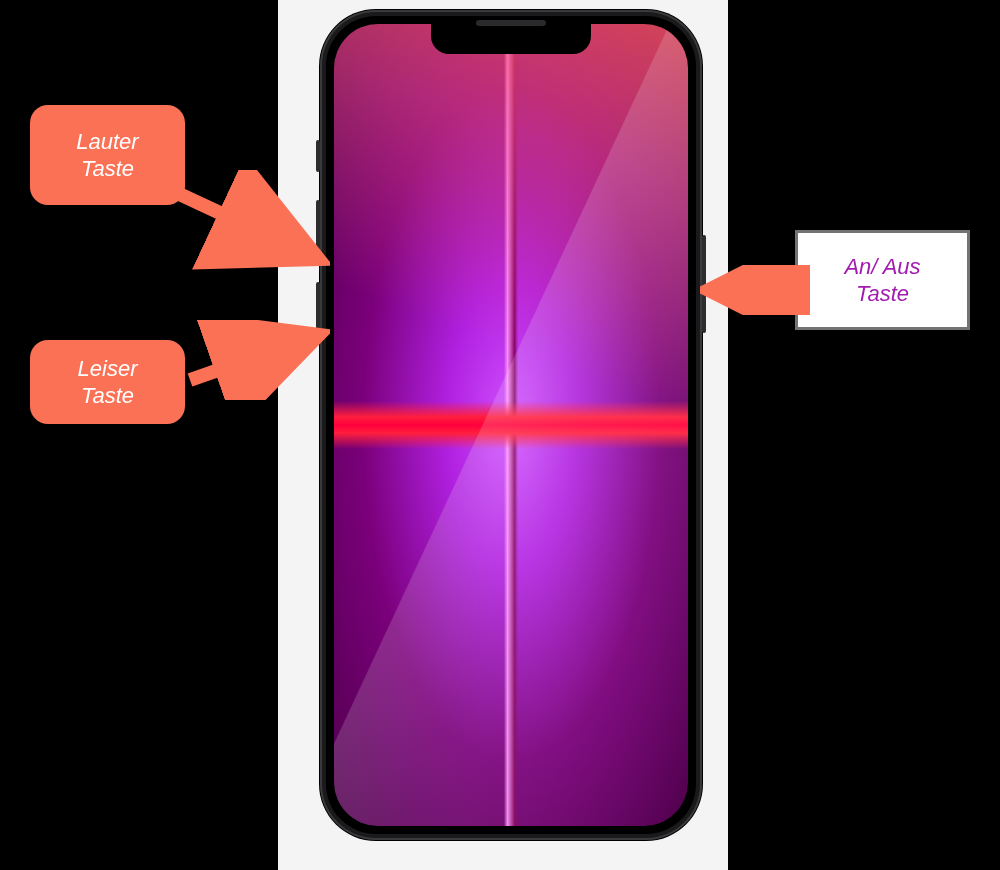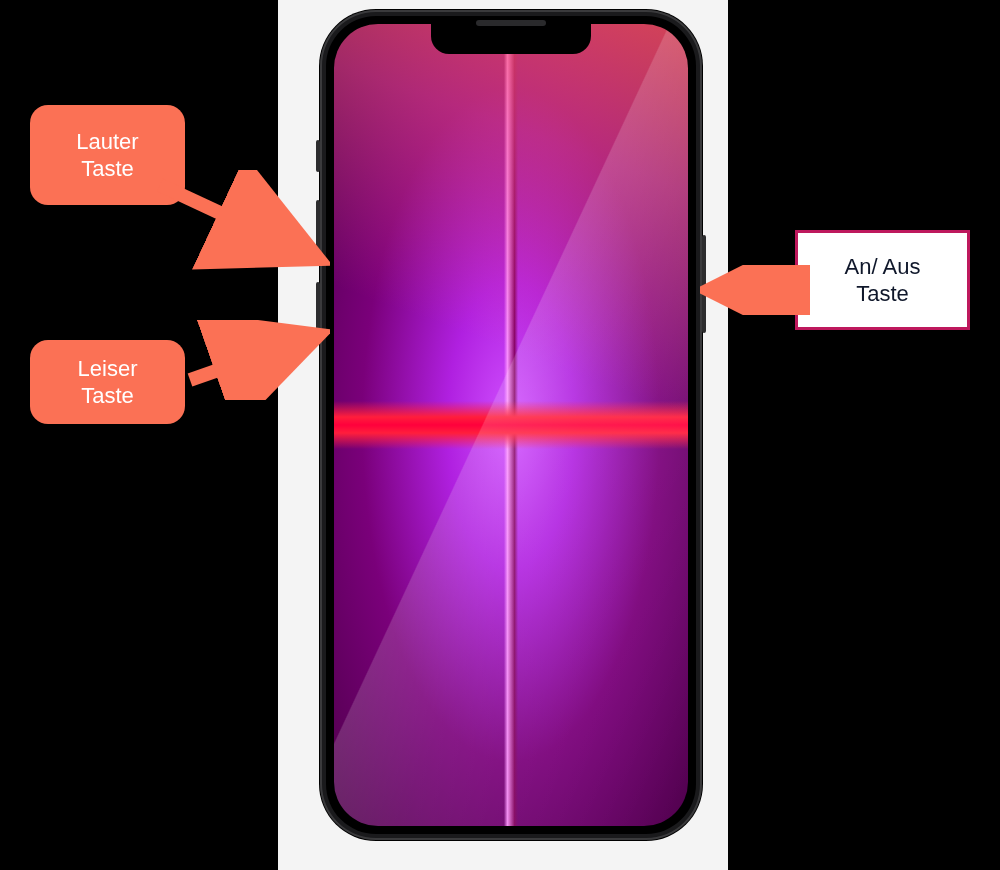--- a/index.html
+++ b/index.html
@@ -8,20 +8,21 @@
     width: 1000px;
     height: 870px;
     background: #000;
     font-family: Arial, Helvetica, sans-serif;
     overflow: hidden;
   }
   .stage {
     position: relative;
     width: 1000px;
     height: 870px;
+    font-style: italic;
   }
   .panel {
     position: absolute;
     left: 278px;
     top: 0;
     width: 450px;
     height: 870px;
     background: #f4f4f4;
   }
 
@@ -135,22 +136,22 @@
     padding: 10px 14px;
     white-space: pre-line;
   }
   .callout.red {
     background: #fb7155;
     color: #fff;
     border-radius: 18px;
   }
   .callout.white {
     background: #fff;
-    color: #0f172a;
-    border: 3px solid #be185d;
+    color: #a21caf;
+    border: 3px solid #737373;
   }
   .c-lauter { left: 30px;  top: 105px; width: 155px; height: 100px; }
   .c-leiser { left: 30px;  top: 340px; width: 155px; height: 84px; }
   .c-power  { left: 795px; top: 230px; width: 175px; height: 100px; font-size: 22px; }
 
   
   .arrow {
     position: absolute;
     pointer-events: none;
   }

